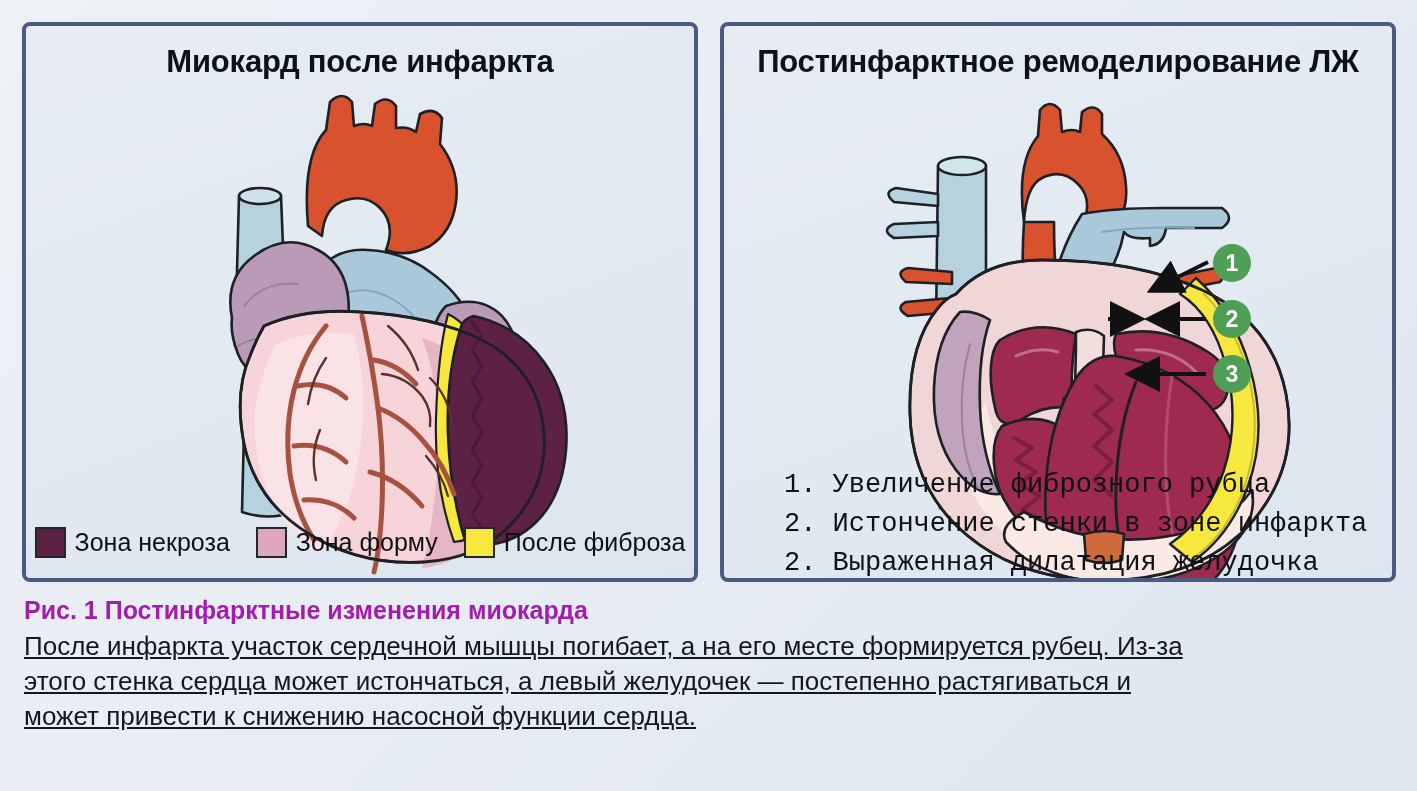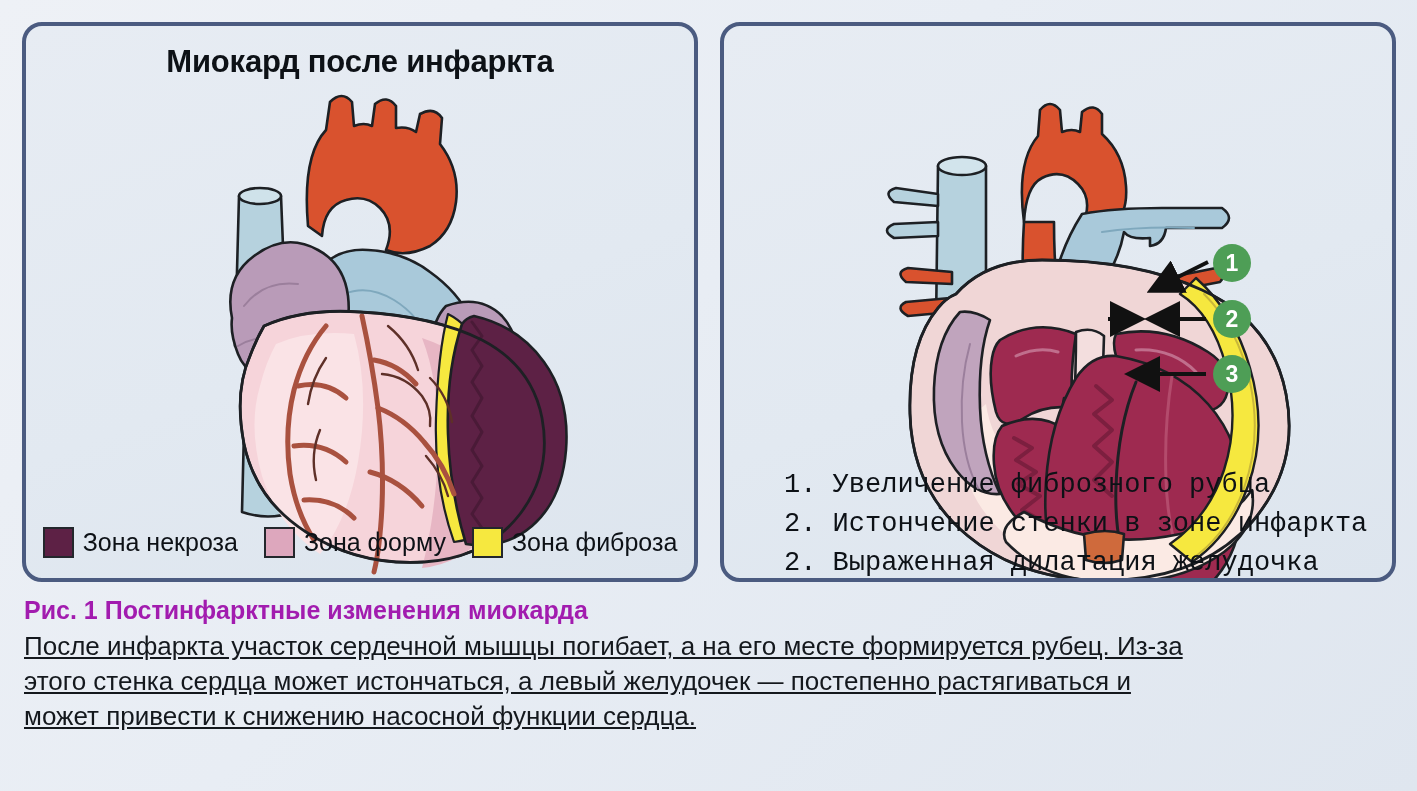--- a/index.html
+++ b/index.html
@@ -18,21 +18,21 @@
     position: relative;
     width: 1417px;
     height: 791px;
   }
 
   
   .panel {
     position: absolute;
     box-sizing: border-box;
     border: 4px solid #4b5b80;
-    border-radius: 20px;
+    border-radius: 8px;
     background: linear-gradient(160deg, #e7ecf3 0%, #e2e9f1 55%, #dde5ee 100%);
     overflow: hidden;
   }
   #panel-left  { left: 22px;  top: 22px; width: 676px; height: 560px; }
   #panel-right { left: 720px; top: 22px; width: 676px; height: 560px; }
 
   .panel-title {
     position: absolute;
     left: 0;
     right: 0;
@@ -289,27 +289,28 @@
       <div class="legend-item">
         <span class="legend-swatch" style="background:#5d2145"></span>
         <span class="legend-label">Зона некроза</span>
       </div>
       <div class="legend-item">
         <span class="legend-swatch" style="background:#dda7bd"></span>
         <span class="legend-label">Зона форму</span>
       </div>
       <div class="legend-item">
         <span class="legend-swatch" style="background:#f6e83f"></span>
-        <span class="legend-label">Зона фиброза</span>
+        <span class="legend-label">После фиброза</span>
       </div>
     </div>
   </div>
 
   <div class="panel" id="panel-right">
 
+    <div class="panel-title">Постинфарктное ремоделирование ЛЖ</div>
 
     <div class="figure-wrap">
       <svg width="676" height="560" viewBox="0 0 676 560" xmlns="http://www.w3.org/2000/svg" aria-hidden="true">
         <g stroke="#1d2024" stroke-width="2.6" stroke-linejoin="round" stroke-linecap="round">
 
           <path d="M214 140 q24 -9 48 0 l0 160 q-26 9 -50 0 z" fill="#b6d2de"></path>
           <ellipse cx="238" cy="140" rx="24" ry="9" fill="#d2e4ec"></ellipse>
 
           <path d="M214 168 l-42 -6 q-14 4 -2 14 l44 4 z" fill="#b6d2de"></path>
           <path d="M214 196 l-44 2 q-14 6 0 14 l44 -2 z" fill="#b6d2de"></path>

